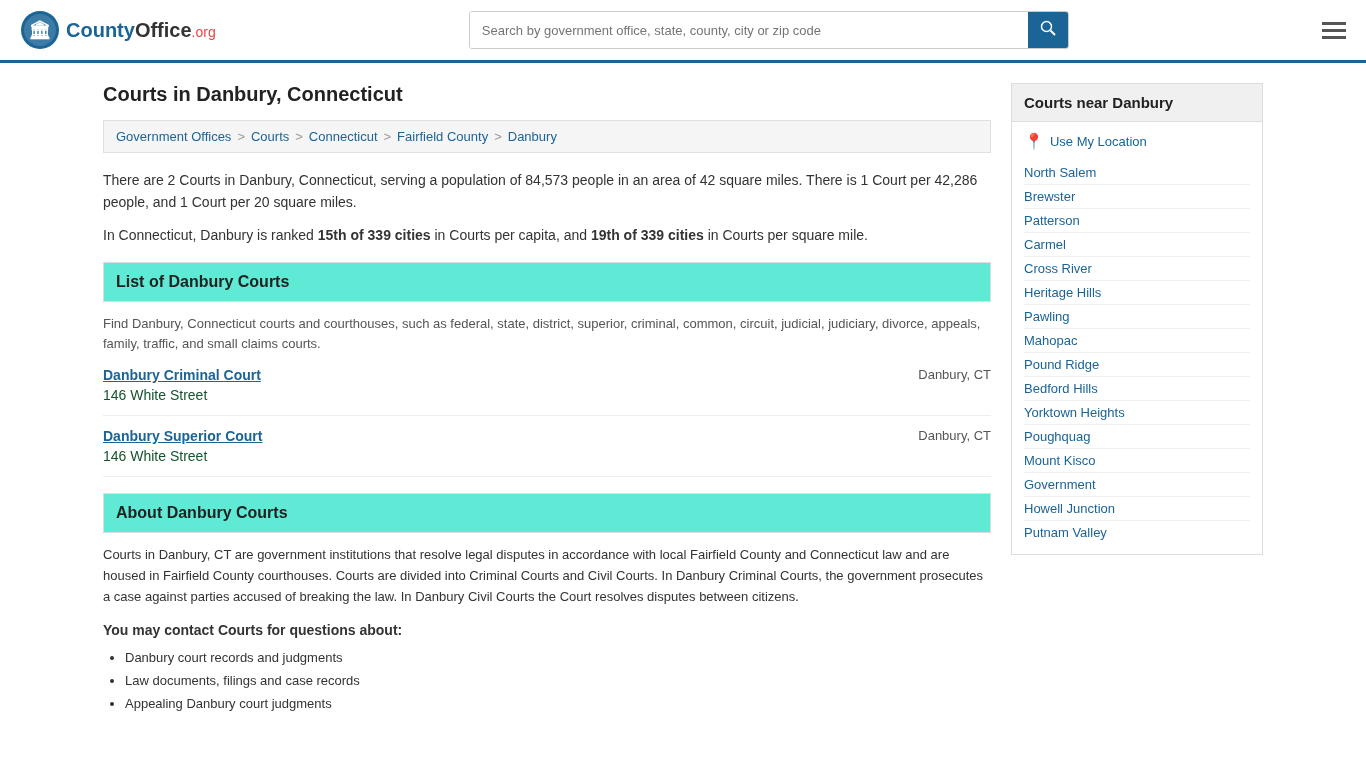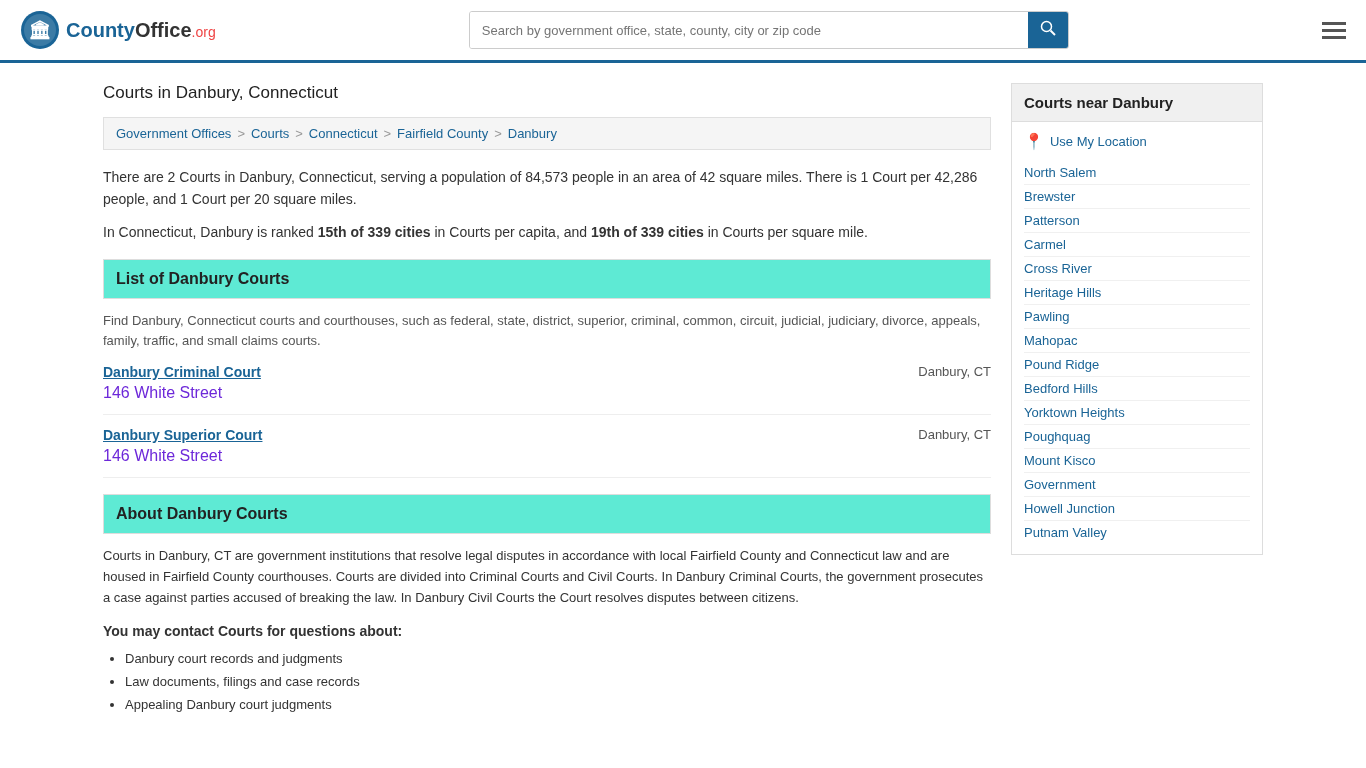--- a/index.html
+++ b/index.html
@@ -89,22 +89,22 @@
       padding: 20px 20px 0 20px;
       display: flex;
       gap: 20px;
     }
 
     
     #content {
       flex: 1;
     }
     #page-title {
-      font-size: 17px;
-      font-weight: normal;
+      font-size: 20px;
+      font-weight: bold;
       color: #222;
       margin-bottom: 14px;
     }
 
     
     #breadcrumb {
       background: #f5f5f5;
       border: 1px solid #e0e0e0;
       padding: 8px 12px;
       font-size: 13px;
@@ -172,22 +172,22 @@
       font-weight: bold;
       color: #1a6496;
       text-decoration: underline;
       cursor: pointer;
     }
     .court-location {
       font-size: 13px;
       color: #555;
     }
     .court-address {
-      font-size: 16px;
-      color: #6d28d9;
+      font-size: 14px;
+      color: #14532d;
     }
 
     
     #about-section { margin-top: 16px; }
     #about-text {
       font-size: 13px;
       line-height: 1.6;
       color: #333;
       margin-bottom: 14px;
     }

